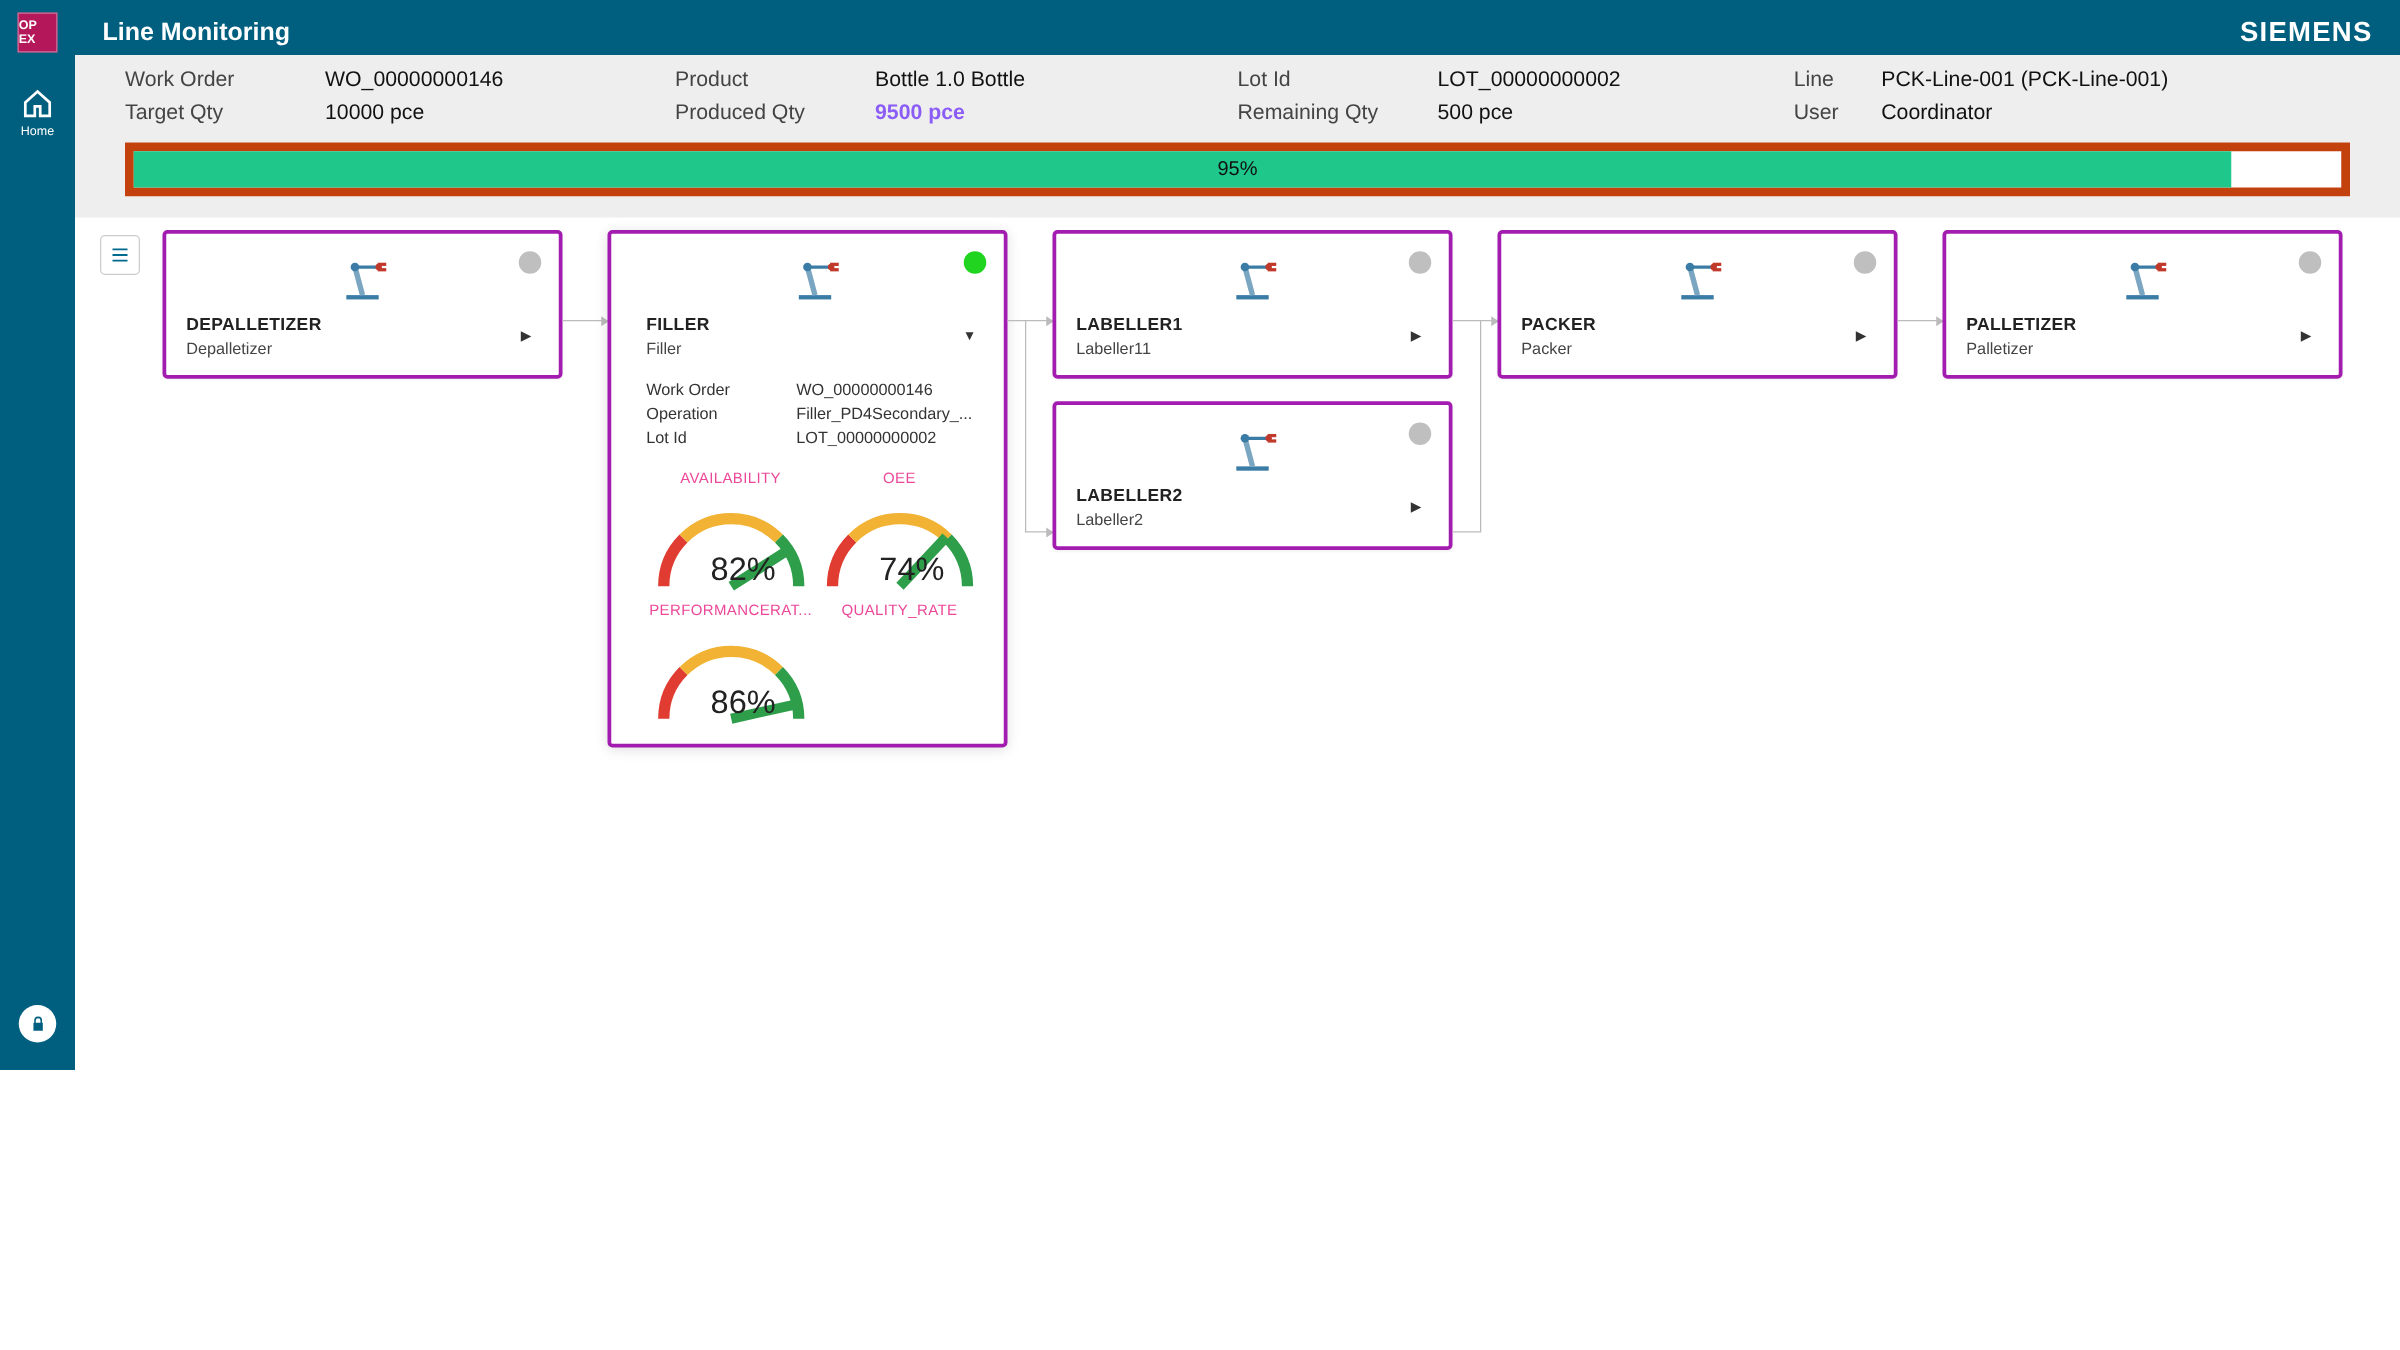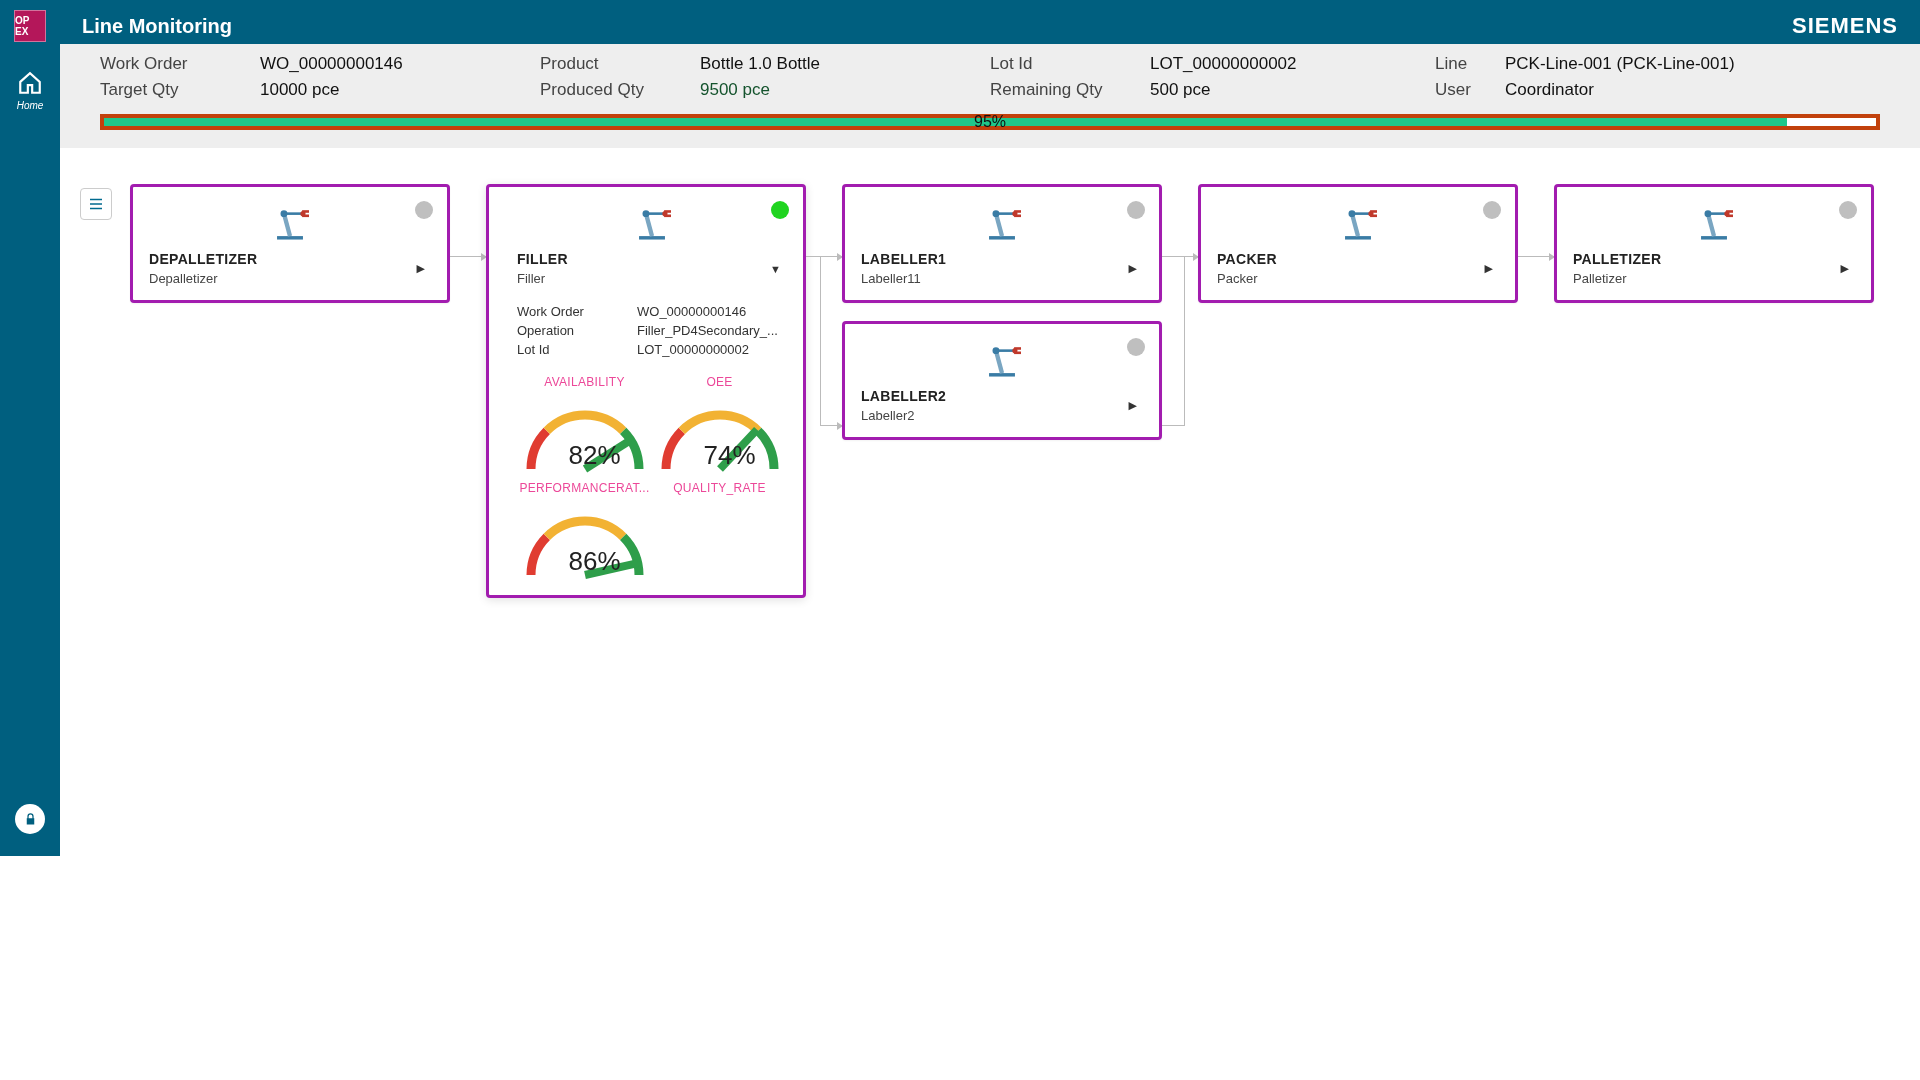--- a/index.html
+++ b/index.html
@@ -1,36 +1,36 @@
 <!DOCTYPE html>
 <html><head>
 <meta charset="utf-8">
 <style>
   * { box-sizing: border-box; margin: 0; padding: 0; }
   html, body { width: 1920px; height: 1080px; font-family: "Segoe UI", Arial, sans-serif; background: #fff; overflow: hidden; }
   
   .sidebar { position: absolute; left: 0; top: 0; width: 60px; height: 856px; background: #005F7F; color: #fff; display: flex; flex-direction: column; align-items: center; }
   .logo-box { margin-top: 10px; width: 32px; height: 32px; background: #B4175A; color: #fff; display:flex; align-items:center; justify-content:center; font-size:10px; font-weight:bold; border:1px solid rgba(255,255,255,0.4);}
-  .nav-home { margin-top: 28px; display:flex; flex-direction:column; align-items:center; cursor:pointer;font-style:italic;}
+  .nav-home { margin-top: 28px; display:flex; flex-direction:column; align-items:center; cursor:pointer;}
   .nav-home svg { width: 26px; height: 26px; fill: none; stroke: #fff; stroke-width: 2;}
   .nav-home-label { font-size:10px; margin-top:4px; color:#fff;}
   .lock-btn { position:absolute; bottom:22px; width:30px; height:30px; border-radius:50%; background:#fff; display:flex; align-items:center; justify-content:center; cursor:pointer;}
   .lock-btn svg { width:15px; height:15px; fill:#005F7F;}
   
   .topbar { position:absolute; left:60px; top:0; right:0; height:52px; background:#005F7F; color:#fff; display:flex; align-items:center; padding:0 22px; justify-content:space-between;}
   .topbar-title { font-size:20px; font-weight:600;}
   .brand { font-size:22px; font-weight:800; letter-spacing:1px; font-family: Arial, sans-serif;}
   
   .infostrip { position:absolute; left:60px; top:44px; right:0; background:#EEEEEE; padding:10px 40px 18px 40px; }
   .info-grid { display:grid; grid-template-columns: 160px 280px 160px 290px 160px 285px 70px 1fr; row-gap:6px; font-size:17px;}
   .info-label { color:#444; }
   .info-value { color:#111; font-weight:400; }
   .info-value.bold { font-weight:500;}
-  .info-value.green { color:#14532d; font-weight:400;}
-  .progress-wrap { margin-top:14px; height:16px; background:#fff; border:4px solid #c2410c; position:relative;}
+  .info-value.green { color:#8b5cf6; font-weight:700;}
+  .progress-wrap { margin-top:14px; height:43px; background:#fff; border:7px solid #c2410c; position:relative;}
   .progress-fill { height:100%; background:#1FC78A; position:relative;}
   .progress-text { position:absolute; inset:0; display:flex; align-items:center; justify-content:center; font-size:16px; color:#111; font-weight:500;}
   
   .main { position:absolute; left:60px; top:174px; right:0; bottom:0; background:#fff; padding:10px 20px; display:flex; align-items:flex-start; gap:0;}
   .menu-toggle { width:32px; height:32px; border:1px solid #ccc; border-radius:4px; background:#fff; display:flex; align-items:center; justify-content:center; cursor:pointer; margin-right:18px; margin-top:4px; flex-shrink:0;}
   .menu-toggle svg { width:18px; height:18px; stroke:#006A8F; stroke-width:2; fill:none;}
   .flow { display:flex; align-items:flex-start;}
   .col { display:flex; flex-direction:column; gap:18px;}
   .conn { width:36px; display:flex; align-items:center; justify-content:center; padding-top:72px;}
   .conn-line { width:100%; height:1px; background:#bbb; position:relative;}

